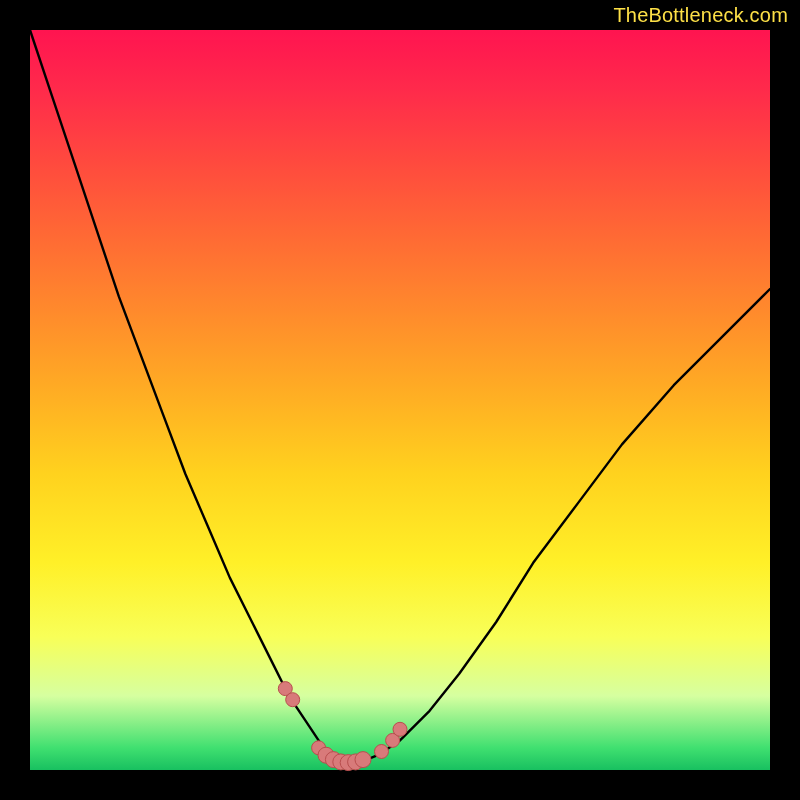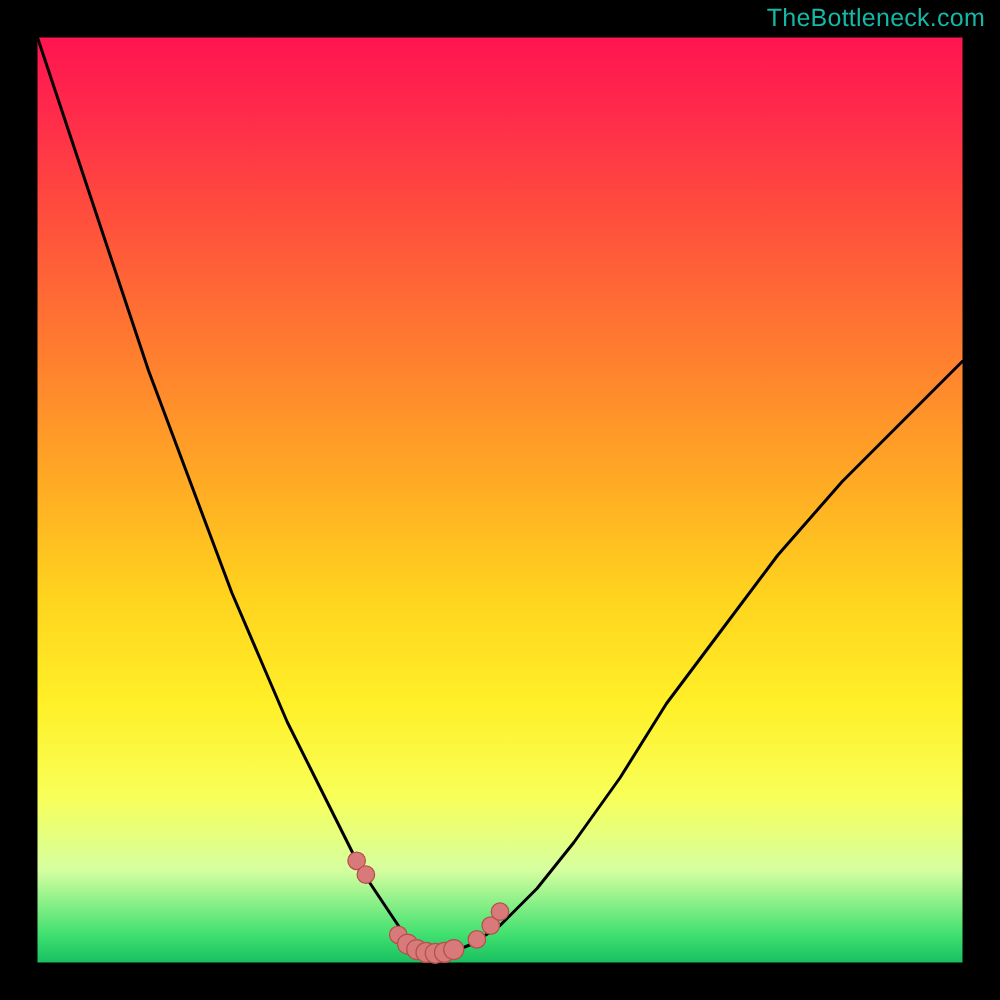--- a/index.html
+++ b/index.html
@@ -44,21 +44,21 @@
     left: 0;
     top: 0;
     width: 740px;
     height: 740px;
     overflow: visible;
   }
   .attrib {
     position: absolute;
     top: 4px;
     right: 12px;
-    color: #14b8a6;
+    color: #fde047;
     font-size: 20px;
     font-weight: 500;
     letter-spacing: 0.2px;
   }
 </style>
 </head>
 <body>
 
 <div class="frame">
   <div class="attrib">TheBottleneck.com</div>

